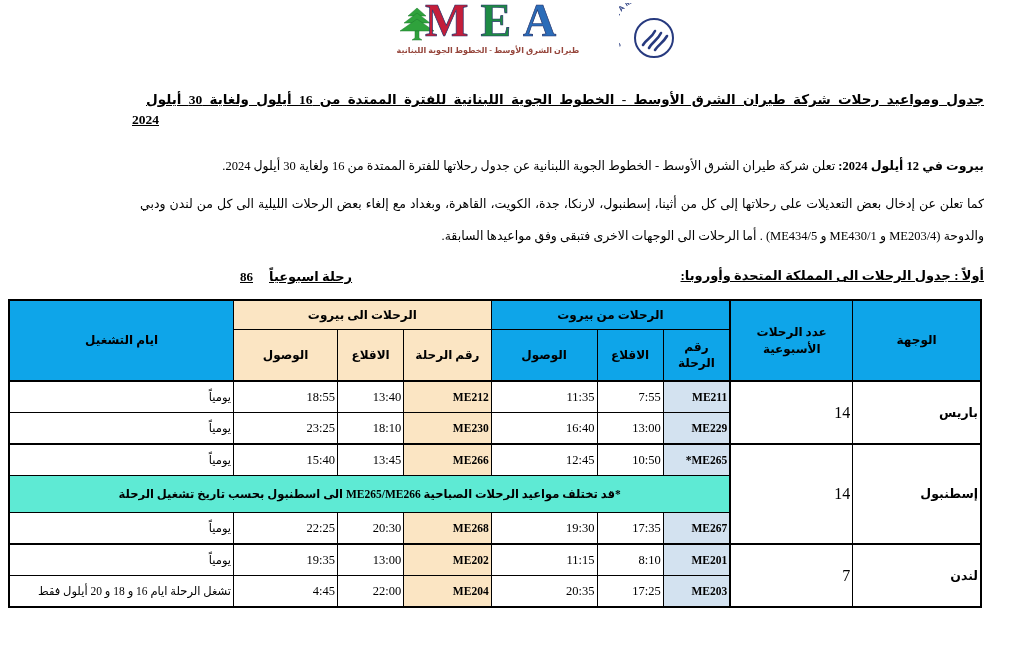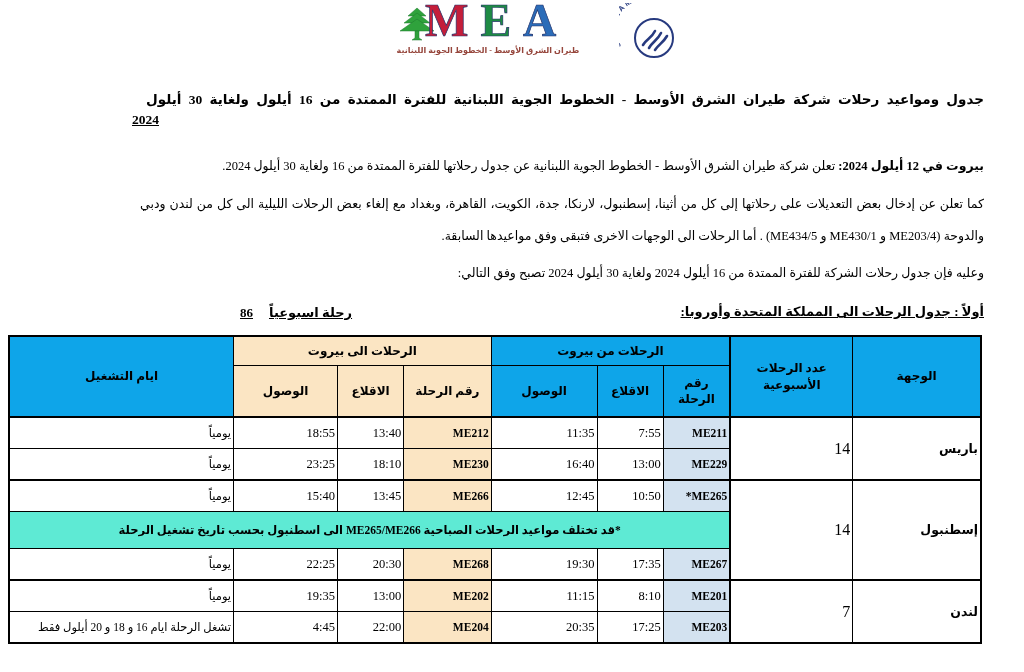--- a/index.html
+++ b/index.html
@@ -18,21 +18,21 @@
     -webkit-text-stroke:0.7px #27346b;}
   .mea-m{color:#c41e3a;}
   .mea-e{color:#1e8a44;}
   .mea-a{color:#2b6cb8;}
   .mea-tagline{position:absolute;left:-6px;top:40px;width:186px;text-align:center;
     font-size:8px;font-weight:bold;color:#96463c;direction:rtl;white-space:nowrap;}
   .skyteam{position:absolute;right:-12px;top:-3px;}
 
   
   .doc-title{margin:26px 40px 0 110px;direction:rtl;font-weight:bold;font-size:13.5px;}
-  .doc-title .l1{text-align:justify;text-align-last:justify;line-height:20px;margin-left:36px;}
+  .doc-title .l1{text-align:justify;text-align-last:justify;text-decoration:underline;line-height:20px;margin-left:36px;}
   .doc-title .l2{direction:ltr;text-align:left;padding-left:22px;text-decoration:underline;line-height:19px;}
 
   
   .doc p{direction:rtl;text-align:justify;font-size:12.5px;}
   .p1{margin:22px 40px 0 140px;line-height:30px;}
   .p1 .lead{font-weight:bold;}
   .p2{margin:7px 40px 0 140px;line-height:32px;}
   .p3{margin:6px 40px 0 140px;line-height:30px;}
   .p4{margin:2px 40px 0 140px;line-height:28px;font-style:italic;font-weight:600;}
 
@@ -99,21 +99,20 @@
 
   <div class="doc-title">
     <div class="l1">جدول ومواعيد رحلات شركة طيران الشرق الأوسط - الخطوط الجوية اللبنانية للفترة الممتدة من 16 أيلول ولغاية 30 أيلول</div>
     <div class="l2">2024</div>
   </div>
 
   <p class="p1"><span class="lead">بيروت في 12 أيلول 2024:</span><span> تعلن شركة طيران الشرق الأوسط - الخطوط الجوية اللبنانية عن جدول رحلاتها للفترة الممتدة من 16 ولغاية 30 أيلول 2024.</span></p>
 
   <p class="p2">كما تعلن عن إدخال بعض التعديلات على رحلاتها إلى كل من أثينا، إسطنبول، لارنكا، جدة، الكويت، القاهرة، وبغداد مع إلغاء بعض الرحلات الليلية الى كل من لندن ودبي والدوحة (ME203/4 و ME430/1 و ME434/5) . أما الرحلات الى الوجهات الاخرى فتبقى وفق مواعيدها السابقة.</p>
 
-  <p class="p3">وعليه فإن جدول رحلات الشركة للفترة الممتدة من 16 أيلول 2024 ولغاية 30 أيلول 2024 تصبح وفق التالي:</p>
 
 
   <div class="section-line">
     <div class="section-heading">أولاً : جدول الرحلات الى المملكة المتحدة وأوروبا:</div>
     <div class="count-badge">
       <span class="num">86</span><span class="lbl">رحلة اسبوعياً</span>
     </div>
   </div>
 
   <table class="sched" dir="rtl">

